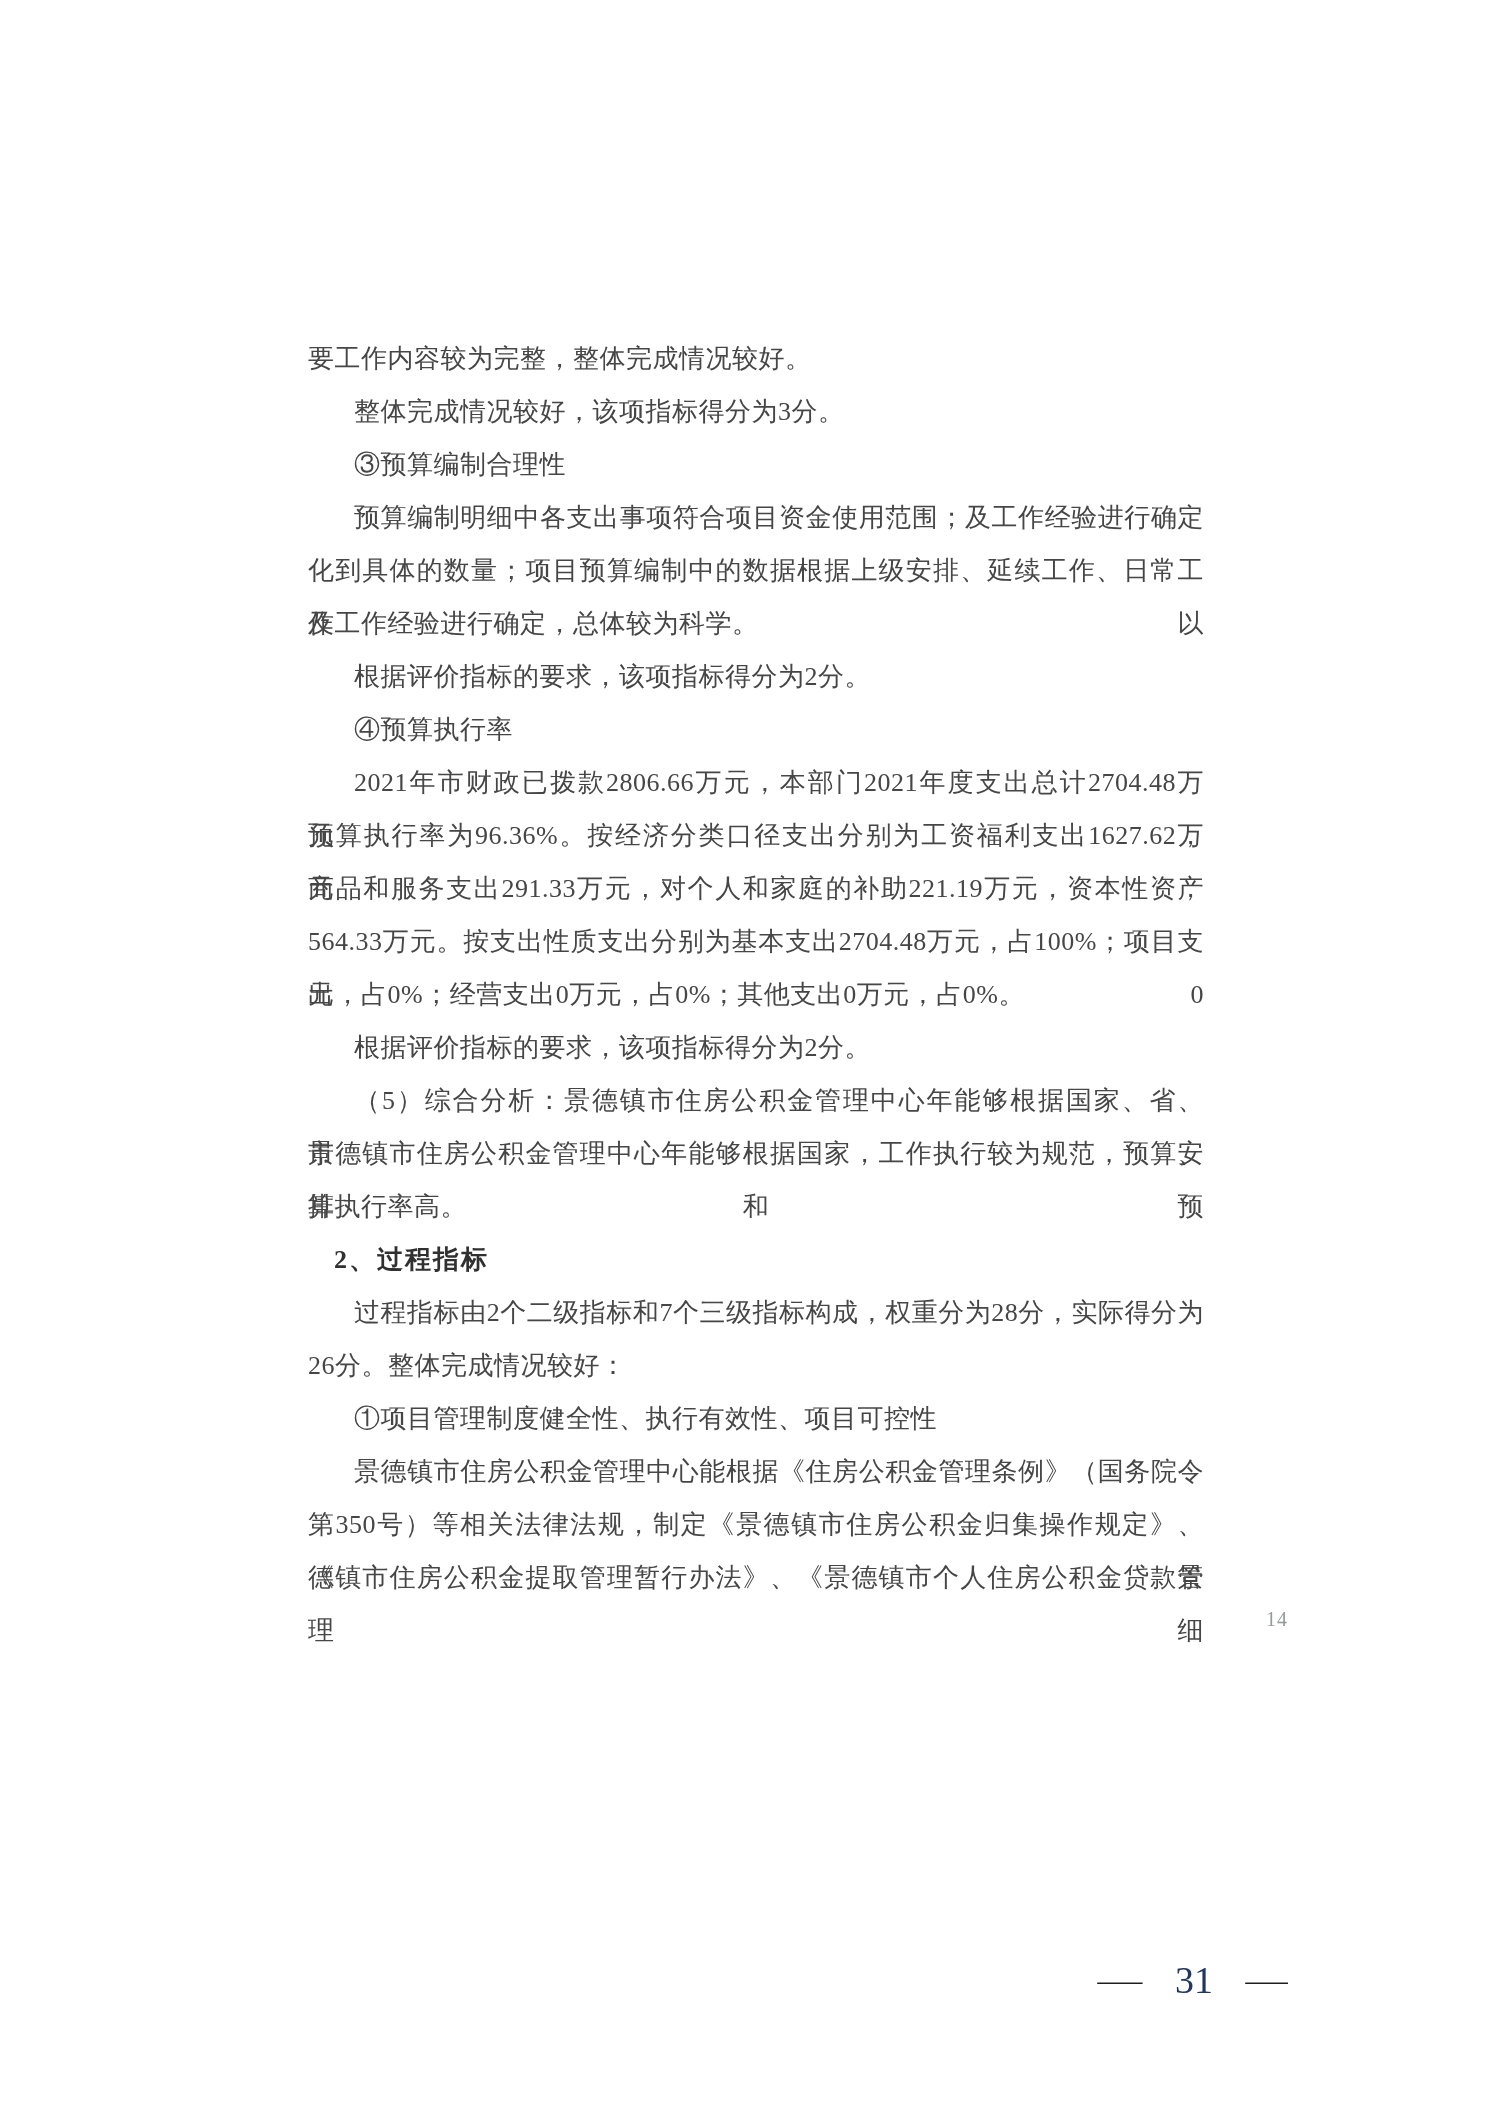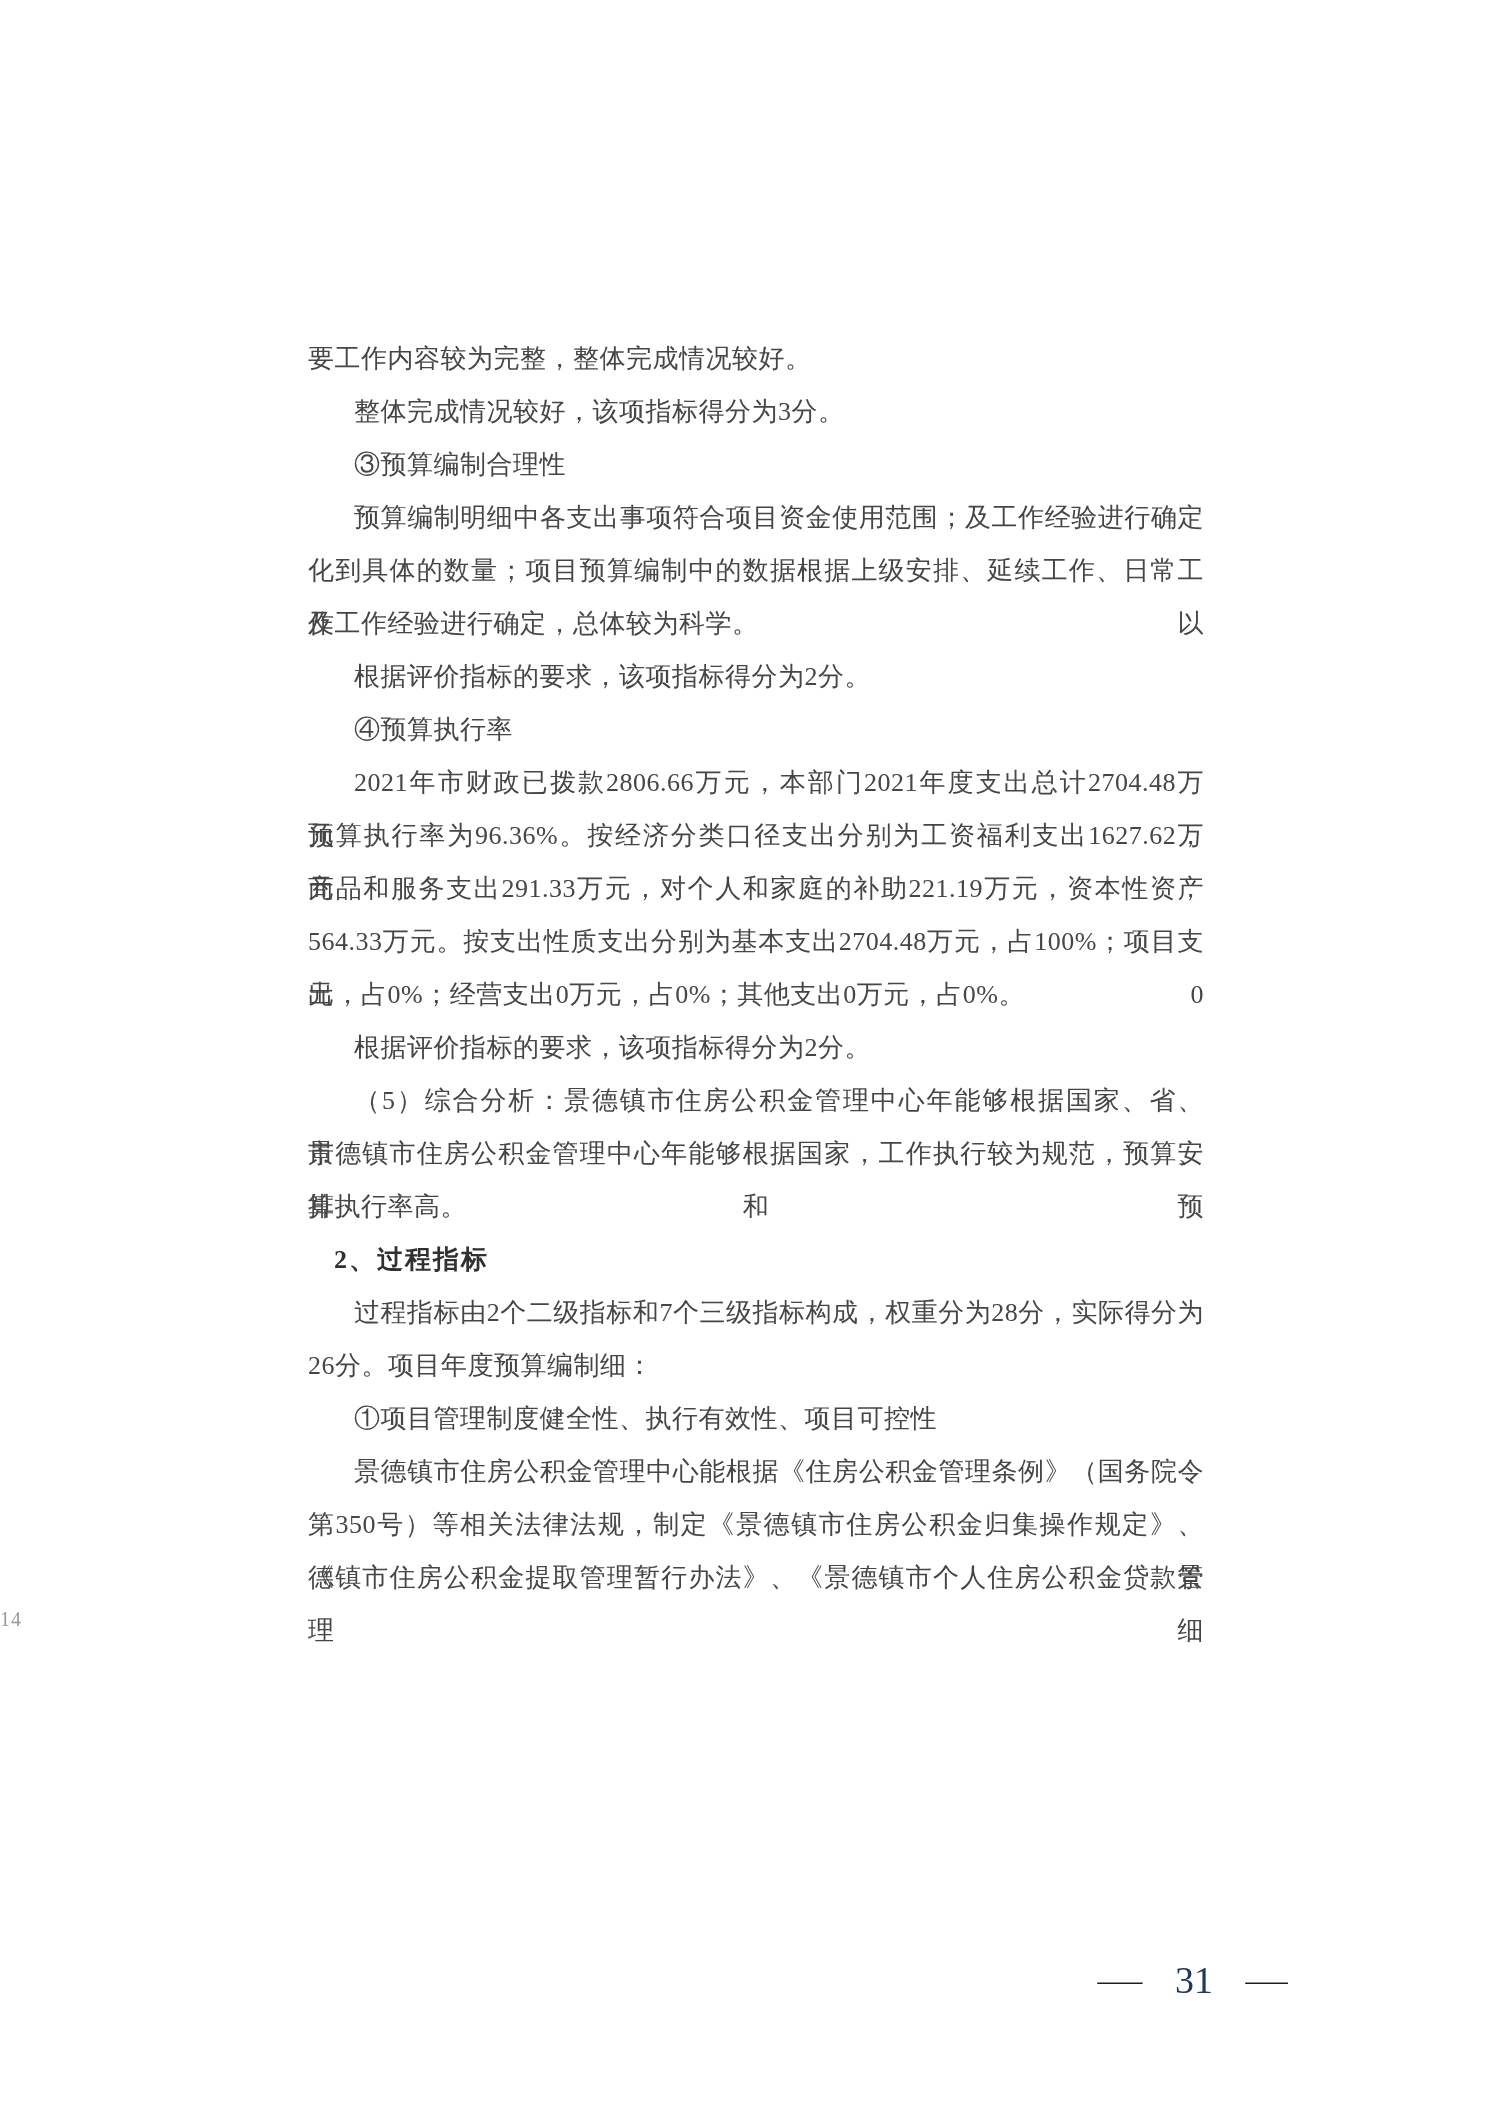--- a/index.html
+++ b/index.html
@@ -40,21 +40,21 @@
     font-weight: bold;
     color: #303030;
     text-indent: 26px;
     letter-spacing: 2px;
   }
   .inner-pagenum {
     position: absolute;
     top: 1604px;
     left: 0;
     width: 100%;
-    text-align: left;
+    text-align: right;
     font-size: 20px;
     line-height: 30px;
     color: #959b97;
     letter-spacing: 1px;
   }
   .outer-pagenum {
     position: absolute;
     top: 1958px;
     left: 1104px;
     width: 180px;
@@ -92,21 +92,21 @@
       <div class="line stretch">预算执行率为96.36%。按经济分类口径支出分别为工资福利支出1627.62万元，</div>
       <div class="line stretch">商品和服务支出291.33万元，对个人和家庭的补助221.19万元，资本性资产</div>
       <div class="line stretch">564.33万元。按支出性质支出分别为基本支出2704.48万元，占100%；项目支出0</div>
       <div class="line">元，占0%；经营支出0万元，占0%；其他支出0万元，占0%。</div>
       <div class="line indent">根据评价指标的要求，该项指标得分为2分。</div>
       <div class="line indent stretch">（5）综合分析：景德镇市住房公积金管理中心年能够根据国家、省、市、</div>
       <div class="line stretch">景德镇市住房公积金管理中心年能够根据国家，工作执行较为规范，预算安排和预</div>
       <div class="line">算执行率高。</div>
       <div class="line bold">2、过程指标</div>
       <div class="line indent stretch">过程指标由2个二级指标和7个三级指标构成，权重分为28分，实际得分为</div>
-      <div class="line">26分。项目年度预算编制细：</div>
+      <div class="line">26分。整体完成情况较好：</div>
       <div class="line indent">①项目管理制度健全性、执行有效性、项目可控性</div>
       <div class="line indent stretch">景德镇市住房公积金管理中心能根据《住房公积金管理条例》（国务院令</div>
       <div class="line stretch">第350号）等相关法律法规，制定《景德镇市住房公积金归集操作规定》、《景</div>
       <div class="line stretch">德镇市住房公积金提取管理暂行办法》、《景德镇市个人住房公积金贷款管理细</div>
     </div>
 
   <div class="inner-pagenum">14</div>
 
   <div class="outer-pagenum">
     <span class="dash">—</span>

